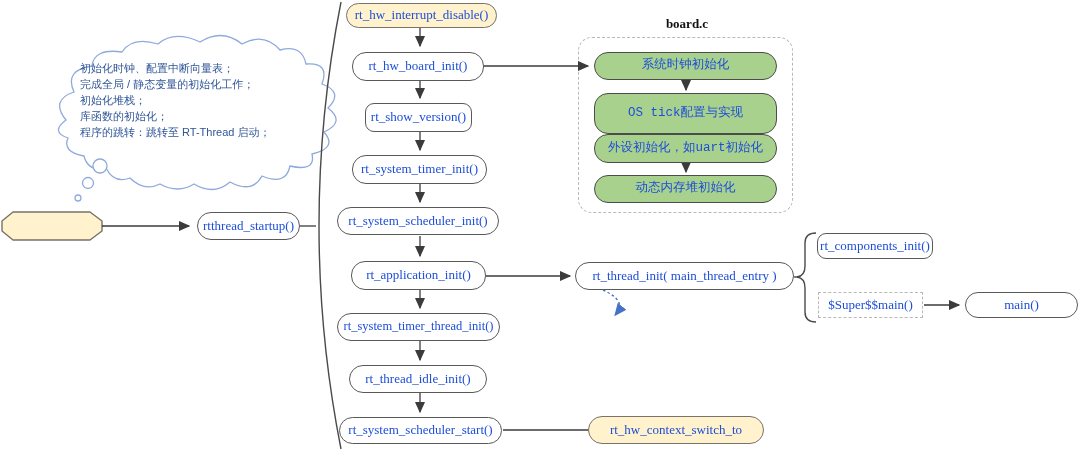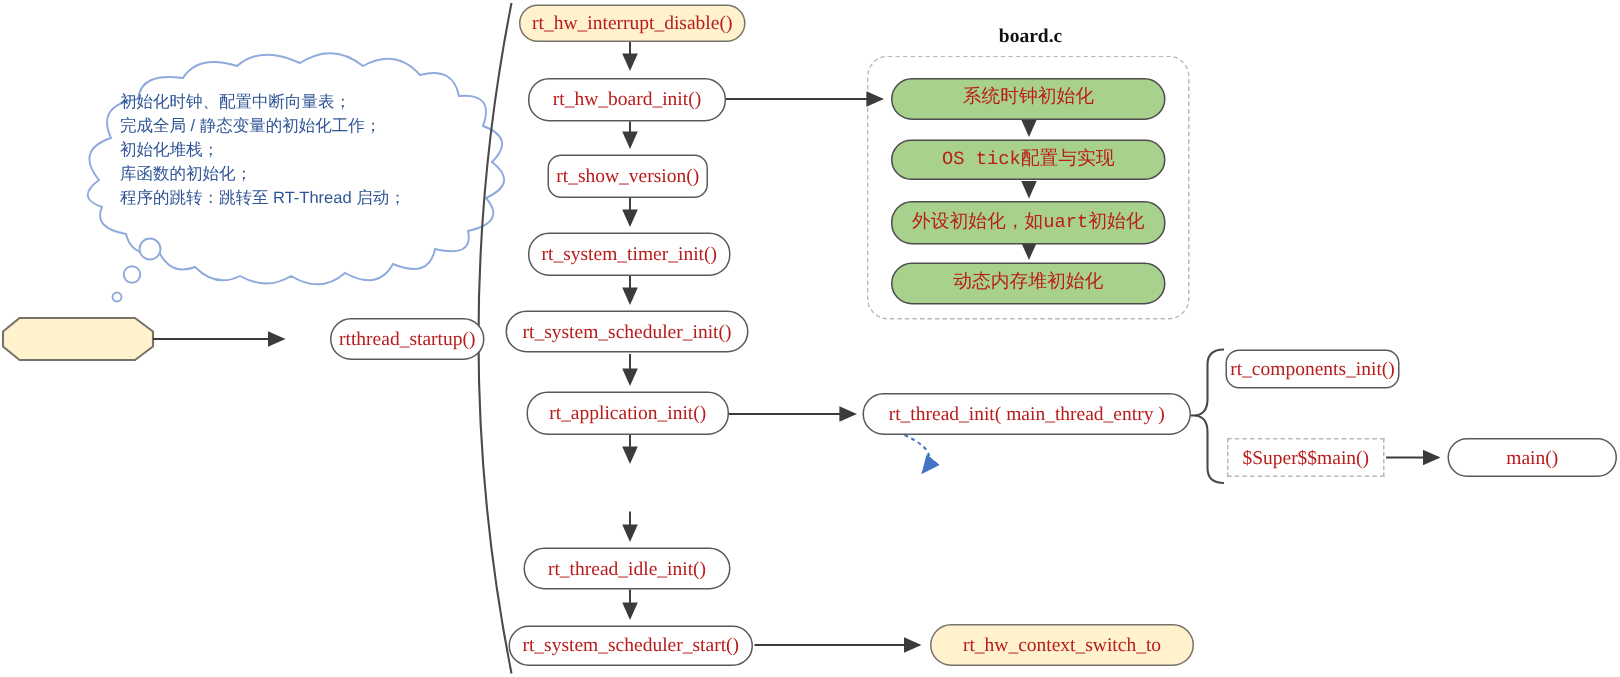--- a/index.html
+++ b/index.html
@@ -1,21 +1,21 @@
 <!DOCTYPE html>
 <html style="--yellow-fill: #FFF2CC; --yellow-border: #77726A; --green-fill: #A9D18E; --green-border: #4C4C4C; --node-border: #595959; --arrow-color: #3B3B3B; --frame-dash: #B9B9B9; --cloud-stroke: #8FAADC; --cloud-text: #2F5597; --blue-arrow: #4472C4;"><head>
 <meta charset="utf-8">
 <style>
   html,body{margin:0;padding:0;background:#fff;}
   #canvas{position:relative;width:1080px;height:451px;background:#fff;overflow:hidden;
           font-family:"Liberation Serif","DejaVu Serif",serif;}
   svg.layer{position:absolute;left:0;top:0;width:1080px;height:451px;z-index:1;}
   .node{position:absolute;z-index:2;display:flex;align-items:center;justify-content:center;
         box-sizing:border-box;background:#fff;border:1.4px solid var(--node-border);
-        font-size:13px;color:#b91c1c;line-height:1.1;white-space:nowrap;}
+        font-size:13px;color:#1d4ed8;line-height:1.1;white-space:nowrap;}
   .pill{border-radius:14px;}
   .round{border-radius:9px;}
   .yellow{background:var(--yellow-fill);border-color:var(--yellow-border);}
   .green{background:var(--green-fill);border-color:var(--green-border);
          font-family:Liberation Mono, monospace;font-size:12.5px;}
   .dashedbox{border:1.2px dashed var(--frame-dash);border-radius:0;}
   .frame{position:absolute;z-index:0;border:1.5px dashed var(--frame-dash);border-radius:14px;
          background:transparent;box-sizing:border-box;}
   .plain{position:absolute;z-index:2;background:transparent;border:none;}
   #board-title{position:absolute;z-index:2;width:140px;text-align:center;
@@ -83,38 +83,39 @@
   </svg>
 
   <div id="cloud-text">
     <div>初始化时钟、配置中断向量表；</div>
     <div>完成全局 / 静态变量的初始化工作；</div>
     <div>初始化堆栈；</div>
     <div>库函数的初始化；</div>
     <div>程序的跳转：跳转至 RT-Thread 启动；</div>
   </div>
 
-  <div class="node pill" style="left:197px;top:212px;width:103px;height:28px;margin-left:23px;">rtthread_startup()</div>
+  <div class="node pill" style="left:197px;top:212px;width:103px;height:28px;">rtthread_startup()</div>
 
   <div class="node pill yellow" style="left:346px;top:3px;width:151px;height:25px;">rt_hw_interrupt_disable()</div>
   <div class="node pill" style="left:352px;top:52px;width:132px;height:29px;">rt_hw_board_init()</div>
   <div class="node round" style="left:365px;top:103px;width:107px;height:29px;">rt_show_version()</div>
   <div class="node pill" style="left:352px;top:155px;width:135px;height:29px;">rt_system_timer_init()</div>
   <div class="node pill" style="left:337px;top:207px;width:162px;height:28px;">rt_system_scheduler_init()</div>
   <div class="node pill" style="left:351px;top:261px;width:135px;height:29px;">rt_application_init()</div>
+  <div class="node pill" style="left:337px;top:313px;width:163px;height:28px;font-size:12.5px;">rt_system_timer_thread_init()</div>
   <div class="node pill" style="left:349px;top:365px;width:138px;height:28px;">rt_thread_idle_init()</div>
   <div class="node pill" style="left:339px;top:417px;width:163px;height:27px;">rt_system_scheduler_start()</div>
 
   <div id="board-title" style="left:617px;top:16px;">board.c</div>
   <div class="frame" style="left:578px;top:37px;width:215px;height:176px;"></div>
   <div class="node pill green" style="left:594px;top:52px;width:183px;height:28px;">系统时钟初始化</div>
-  <div class="node pill green" style="left:594px;top:93px;width:183px;height:27px;">OS tick配置与实现</div>
+  <div class="node pill green" style="left:594px;top:93px;width:183px;height:41px;">OS tick配置与实现</div>
   <div class="node pill green" style="left:594px;top:134px;width:183px;height:29px;text-align:center;">外设初始化，如uart初始化</div>
   <div class="node pill green" style="left:594px;top:175px;width:183px;height:28px;">动态内存堆初始化</div>
 
   <div class="node pill" style="left:575px;top:262px;width:219px;height:28px;">rt_thread_init( main_thread_entry )</div>
   <div class="node round" style="left:817px;top:233px;width:116px;height:26px;">rt_components_init()</div>
   <div class="node dashedbox" style="left:818px;top:292px;width:105px;height:26px;">$Super$$main()</div>
   <div class="node pill" style="left:965px;top:292px;width:113px;height:26px;">main()</div>
 
-  <div class="node pill yellow" style="left:620px;top:416px;width:176px;height:28px;">rt_hw_context_switch_to</div>
+  <div class="node pill yellow" style="left:588px;top:416px;width:176px;height:28px;">rt_hw_context_switch_to</div>
 
 </div>
 
 </body></html>

